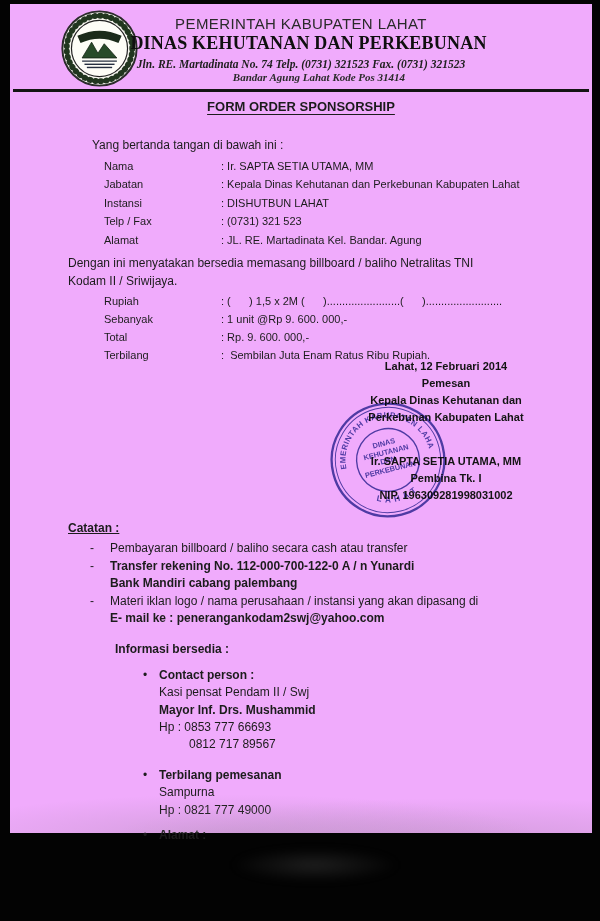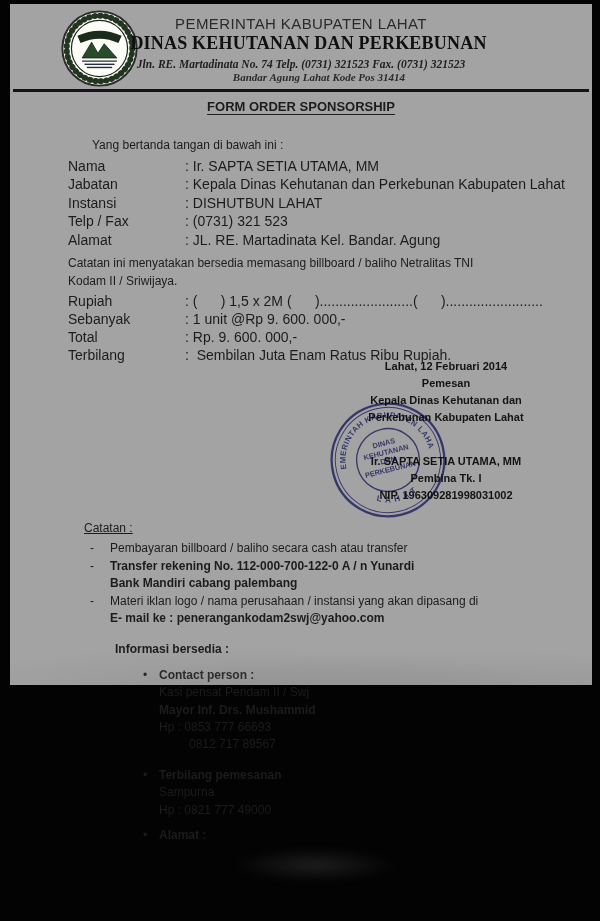--- a/index.html
+++ b/index.html
@@ -11,22 +11,22 @@
     overflow:hidden;
     color:#1c1c1c;
   }
   .scan { position:absolute; inset:0; background:#030303; }
   .scan-smudge {
     position:absolute; left:230px; top:848px; width:170px; height:34px;
     background:radial-gradient(ellipse at center, rgba(95,95,95,.30), transparent 70%);
     filter:blur(4px);
   }
   .page {
-    position:absolute; left:10px; top:4px; width:582px; height:681px;
-    background:#a3a3a3;
+    position:absolute; left:10px; top:4px; width:582px; height:829px;
+    background:#f0abfc;
   }
   .page::after {
     content:""; position:absolute; left:0; right:0; bottom:0; height:46px;
     background:
       radial-gradient(ellipse at 38% 105%, rgba(110,110,110,.22), transparent 60%),
       radial-gradient(ellipse at 78% 108%, rgba(100,100,100,.18), transparent 55%);
     pointer-events:none;
   }
 
   
@@ -38,36 +38,36 @@
   .addr2 { font-family:"Liberation Serif", serif; font-style:italic; font-weight:bold; font-size:11px; color:#2b2b2b; margin-top:1px;padding-left:36px; }
   .rule { position:absolute; top:85px; left:3px; right:3px; height:2.5px; background:#141414; }
 
   .title { position:absolute; top:95px; left:0; right:0; text-align:center; font-size:13px; font-weight:bold; }
   .title span { text-decoration:underline; text-underline-offset:3px; }
 
   .intro { position:absolute; top:134px; left:74px; font-size:12px;margin-left:8px; }
 
   .fields-identity { position:absolute; top:153px; left:58px; right:14px; }
   .fields-order    { position:absolute; top:288px; left:58px; right:6px; }
-  .frow { display:flex; font-size:14px; line-height:18.4px; }
+  .frow { display:flex; font-size:11px; line-height:18.4px;margin-left:36px; }
   .fields-order .frow { line-height:18px; }
   .flabel { width:117px; flex:none; }
   .fvalue { white-space:pre-wrap; }
 
   .statement { position:absolute; top:251px; left:58px; font-size:12px; line-height:17.5px; }
 
   .sigblock { position:absolute; top:354px; left:340px; width:192px; text-align:center;
               font-size:11px; font-weight:bold; line-height:17px; color:#141414; }
   .sig-gap { height:27px; }
 
   .stamp { position:absolute; left:318px; top:396px; width:120px; height:120px;
            transform:rotate(-14deg); opacity:.82; mix-blend-mode:multiply; }
 
   .notes { position:absolute; top:517px; left:58px; right:14px; font-size:12px; }
-  .notes-heading { font-weight:normal; text-decoration:underline; margin-bottom:5px;margin-left:16px; }
+  .notes-heading { font-weight:bold; text-decoration:underline; margin-bottom:5px; }
   .note { display:flex; margin-left:22px; line-height:17.5px; }
   .note .dash { width:20px; flex:none; }
   .bold { font-weight:bold; }
 
   .contact { position:absolute; top:637px; left:105px; font-size:12px; line-height:17.2px; }
   .contact-heading { font-weight:bold; margin-bottom:9px; }
   .bullet-item { display:flex; margin-left:28px; }
   .bullet-item .bullet { width:16px; flex:none; }
   .sub-line { margin-left:44px; }
   .sub-line.indent2 { margin-left:74px; }
@@ -125,21 +125,21 @@
         <div class="flabel">Telp / Fax</div>
         <div class="fvalue">: (0731) 321 523</div>
       </div>
       <div class="frow">
         <div class="flabel">Alamat</div>
         <div class="fvalue">: JL. RE. Martadinata Kel. Bandar. Agung</div>
       </div>
     </div>
 
     <div class="statement">
-      <div>Catatan ini menyatakan bersedia memasang billboard / baliho Netralitas TNI</div>
+      <div>Dengan ini menyatakan bersedia memasang billboard / baliho Netralitas TNI</div>
       <div>Kodam II / Sriwijaya.</div>
     </div>
 
     <div class="fields-order">
       <div class="frow">
         <div class="flabel">Rupiah</div>
         <div class="fvalue">: (      ) 1,5 x 2M (      )........................(      ).........................</div>
       </div>
       <div class="frow">
         <div class="flabel">Sebanyak</div>

